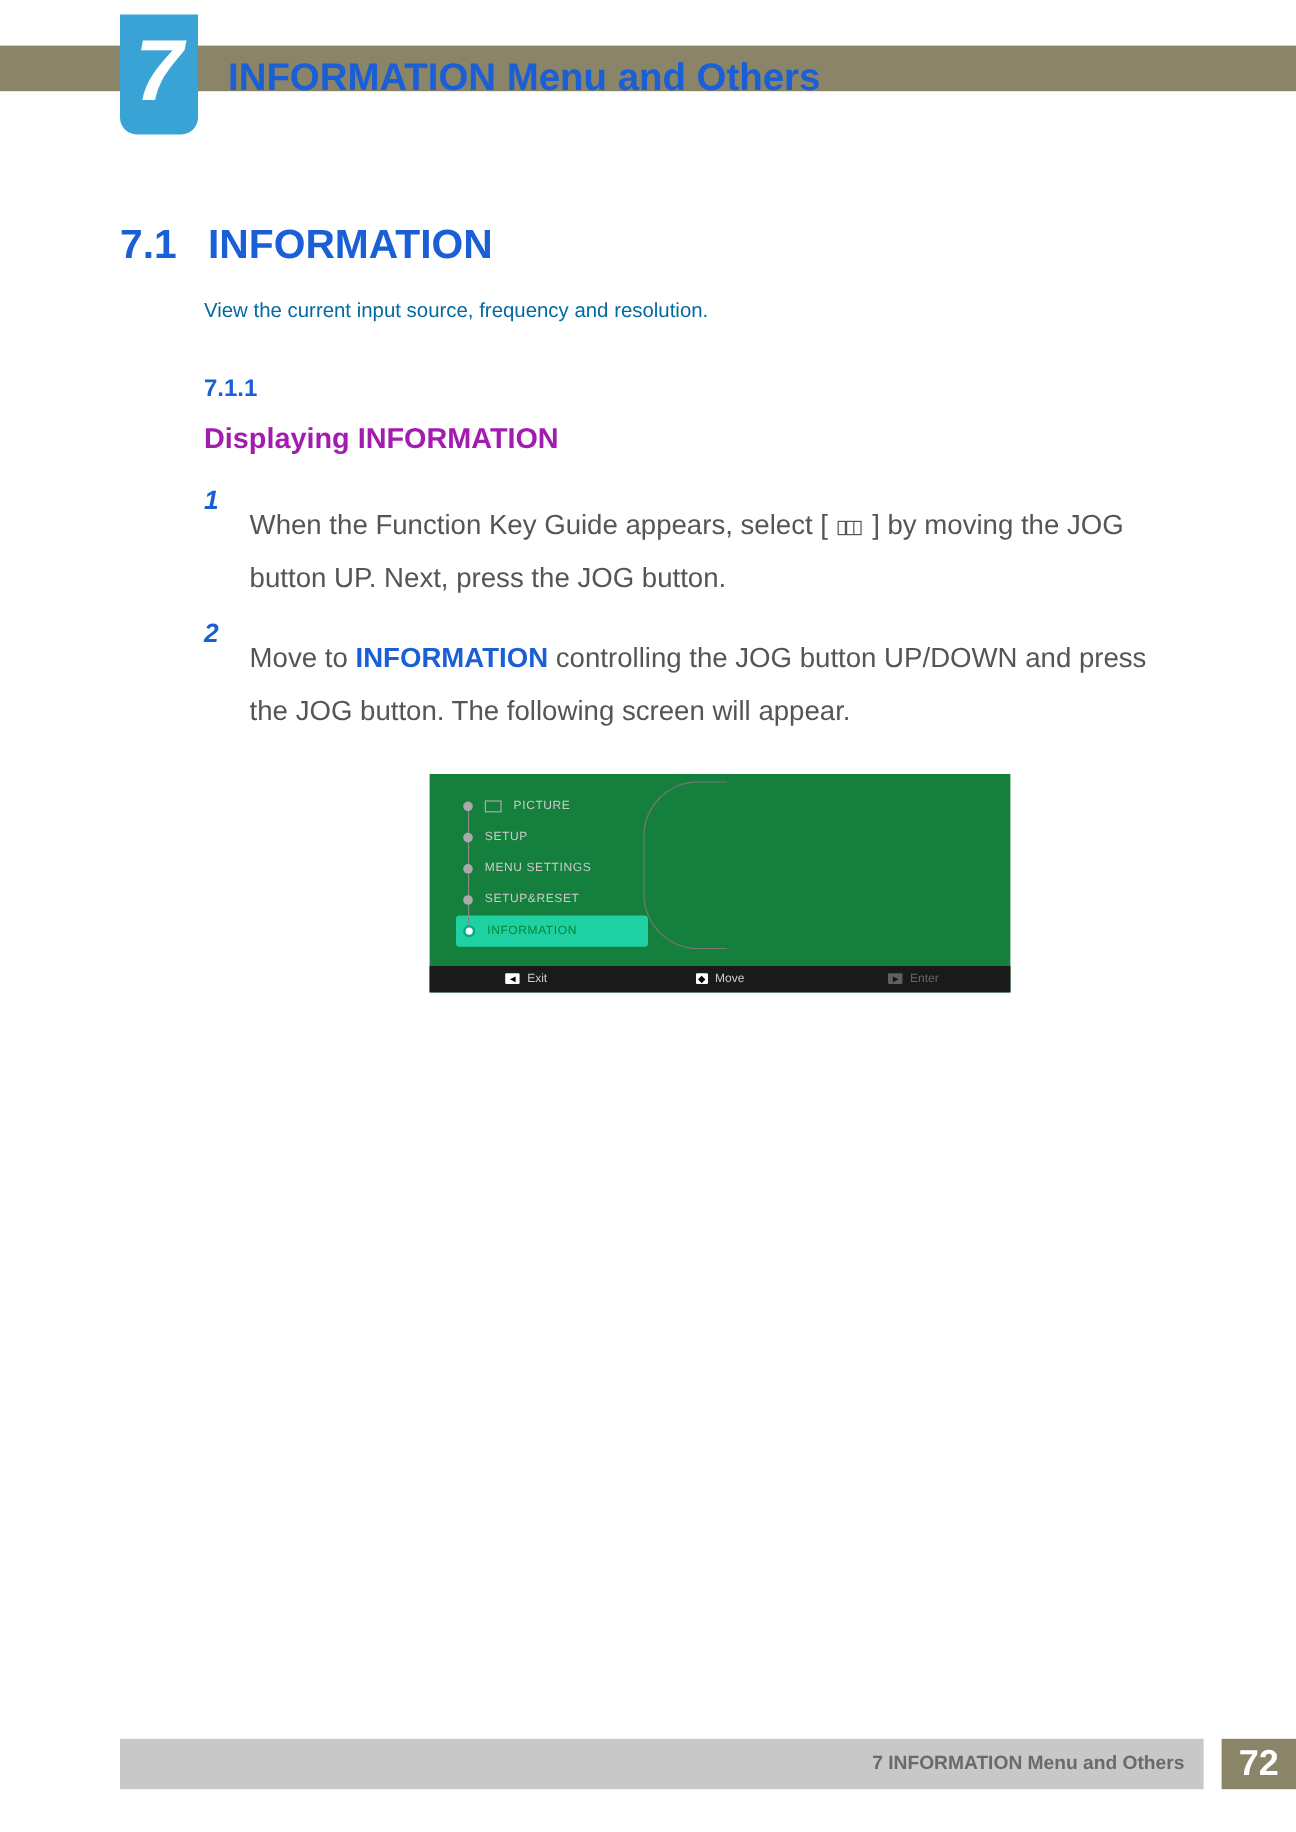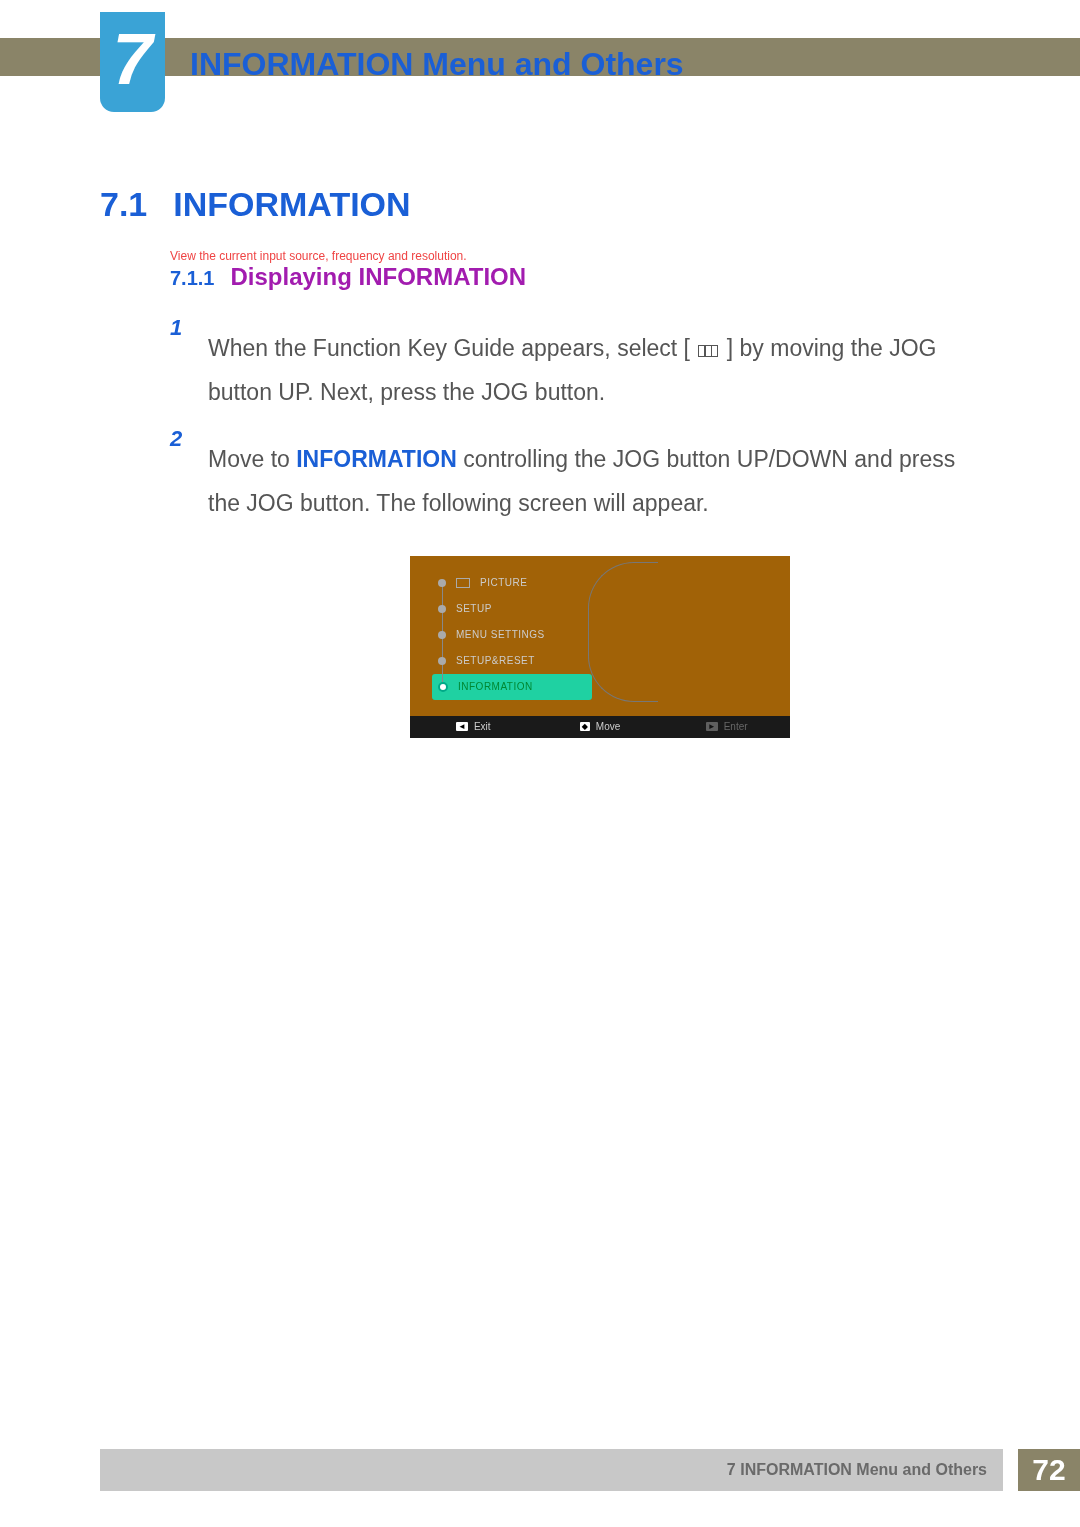--- a/index.html
+++ b/index.html
@@ -60,30 +60,32 @@
     font-size: 34px;
     font-weight: bold;
     color: #1a5fd6;
   }
   .sec-title {
     font-size: 34px;
     font-weight: bold;
     color: #1a5fd6;
   }
   .intro {
-    font-size: 12px;
-    color: #ef4444;
+    font-size: 17px;
+    color: #0369a1;
     margin-left: 70px;
+    margin-bottom: 44px;
   }
   .subsec-row {
     margin-left: 70px;
     display: flex;
     gap: 16px;
     margin-bottom: 24px;
     align-items: baseline;
+    flex-direction: column;
   }
   .subsec-num {
     font-size: 20px;
     font-weight: bold;
     color: #1a5fd6;
   }
   .subsec-title {
     font-size: 24px;
     font-weight: bold;
     color: #a21caf;
@@ -135,22 +137,22 @@
 
   
   .osd-wrap {
     margin-left: 110px;
     margin-top: 30px;
     margin-bottom: 28px;
     display: flex;
     justify-content: center;
   }
   .osd {
-    width: 380px;
-    background: #a16207;
+    width: 484px;
+    background: #15803d;
     font-size: 11px;
     color: #ddd;
     position: relative;
   }
   .osd-body {
     display: flex;
     padding: 14px 18px 16px 22px;
     position: relative;
   }
   .osd-left {

